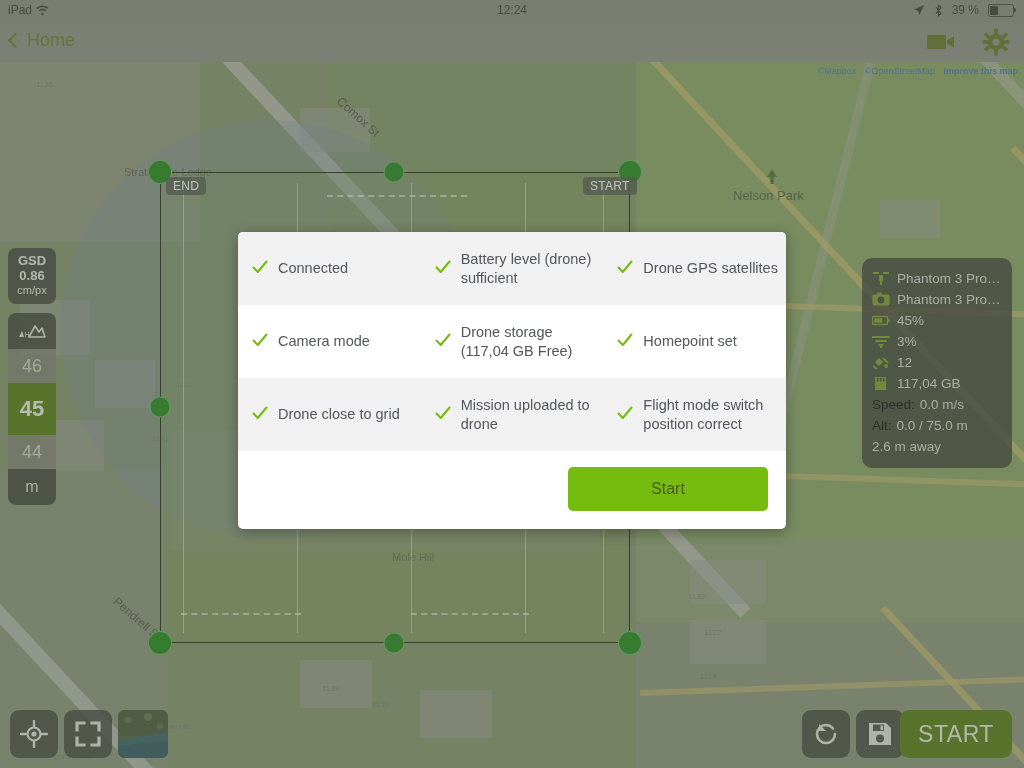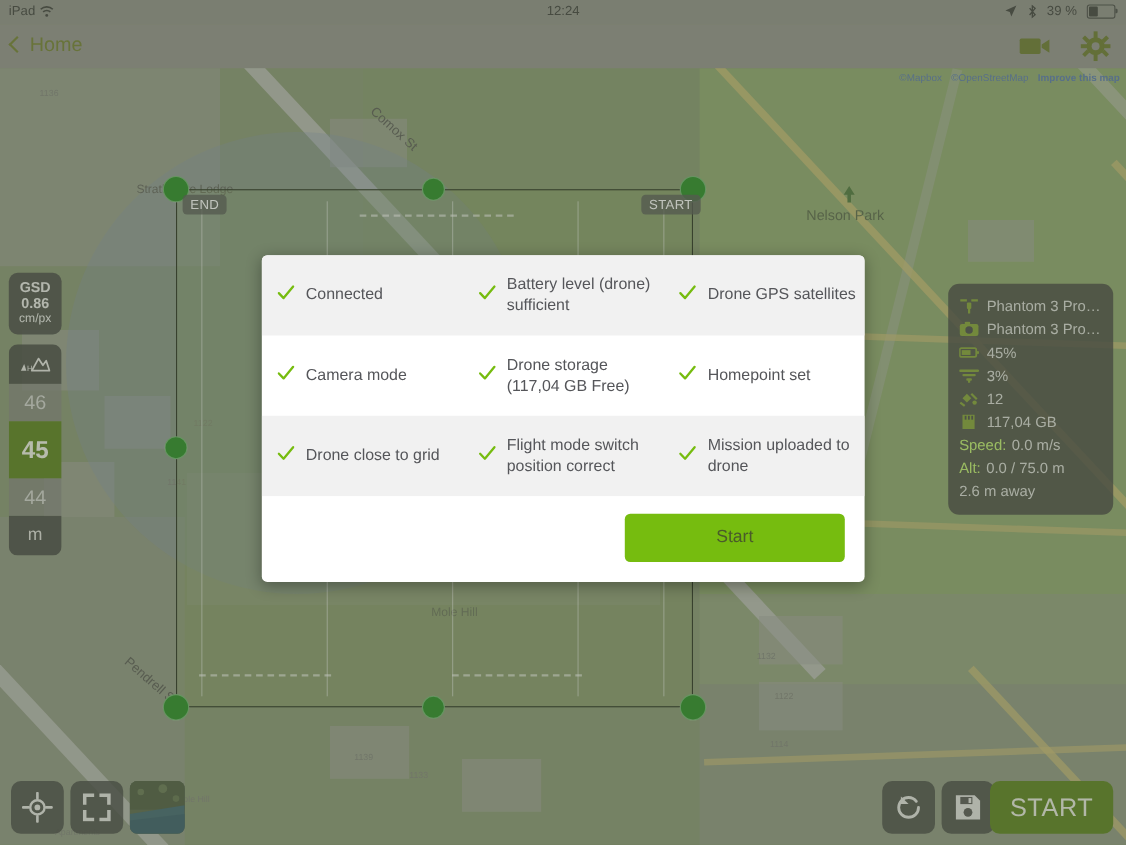--- a/index.html
+++ b/index.html
@@ -122,21 +122,21 @@
   
   #telemetry {
     position:absolute; right: 12px; top: 258px; width: 150px;
     background: rgba(46,48,44,.80); border-radius: 10px; padding: 10px 10px 11px;
     box-sizing: border-box;
   }
   .tl-row { display:flex; align-items:center; gap: 7px; height: 21px; font-size: 13.5px; color:#d8dad4; }
   .tl-icon { width: 18px; height: 15px; flex: 0 0 18px; display:flex; align-items:center; justify-content:center; }
   .tl-text { white-space: nowrap; overflow:hidden; text-overflow: ellipsis; }
   .tl-kv { font-size: 13.5px; color:#d8dad4; height:21px; display:flex; align-items:center; gap:5px;}
-  .tl-key { color:#bef264; }
+  .tl-key { color:#000000; }
   .tl-plain { font-size: 13.5px; color:#d8dad4; height:21px; display:flex; align-items:center; }
 
   
   .btm-btn {
     position:absolute; bottom: 10px; height: 48px; width: 48px;
     background: rgba(48,50,46,.80); border-radius: 9px;
     display:flex; align-items:center; justify-content:center;
   }
   #thumb-btn {
     position:absolute; bottom: 10px; left: 118px; width: 50px; height: 48px;
@@ -525,27 +525,27 @@
           <div class="chk-cell">
             <span class="tick"><svg width="16" height="16" viewBox="0 0 16 16">
                 <path d="M1.5 8.5 L5.8 13 L14.5 2.5" fill="none" stroke="#76bc0f" stroke-width="2.1" stroke-linecap="round" stroke-linejoin="round"></path>
               </svg></span>
             <span class="lbl">Drone close to grid</span>
           </div>
           <div class="chk-cell">
             <span class="tick"><svg width="16" height="16" viewBox="0 0 16 16">
                 <path d="M1.5 8.5 L5.8 13 L14.5 2.5" fill="none" stroke="#76bc0f" stroke-width="2.1" stroke-linecap="round" stroke-linejoin="round"></path>
               </svg></span>
+            <span class="lbl">Mission uploaded to drone</span>
+          </div>
+          <div class="chk-cell">
+            <span class="tick"><svg width="16" height="16" viewBox="0 0 16 16">
+                <path d="M1.5 8.5 L5.8 13 L14.5 2.5" fill="none" stroke="#76bc0f" stroke-width="2.1" stroke-linecap="round" stroke-linejoin="round"></path>
+              </svg></span>
             <span class="lbl">Flight mode switch position correct</span>
-          </div>
-          <div class="chk-cell">
-            <span class="tick"><svg width="16" height="16" viewBox="0 0 16 16">
-                <path d="M1.5 8.5 L5.8 13 L14.5 2.5" fill="none" stroke="#76bc0f" stroke-width="2.1" stroke-linecap="round" stroke-linejoin="round"></path>
-              </svg></span>
-            <span class="lbl">Mission uploaded to drone</span>
           </div>
         </div>
       </div>
     <div id="modal-actions">
       <button id="start-modal-btn">Start</button>
     </div>
   </div>
 
 </div>
 

